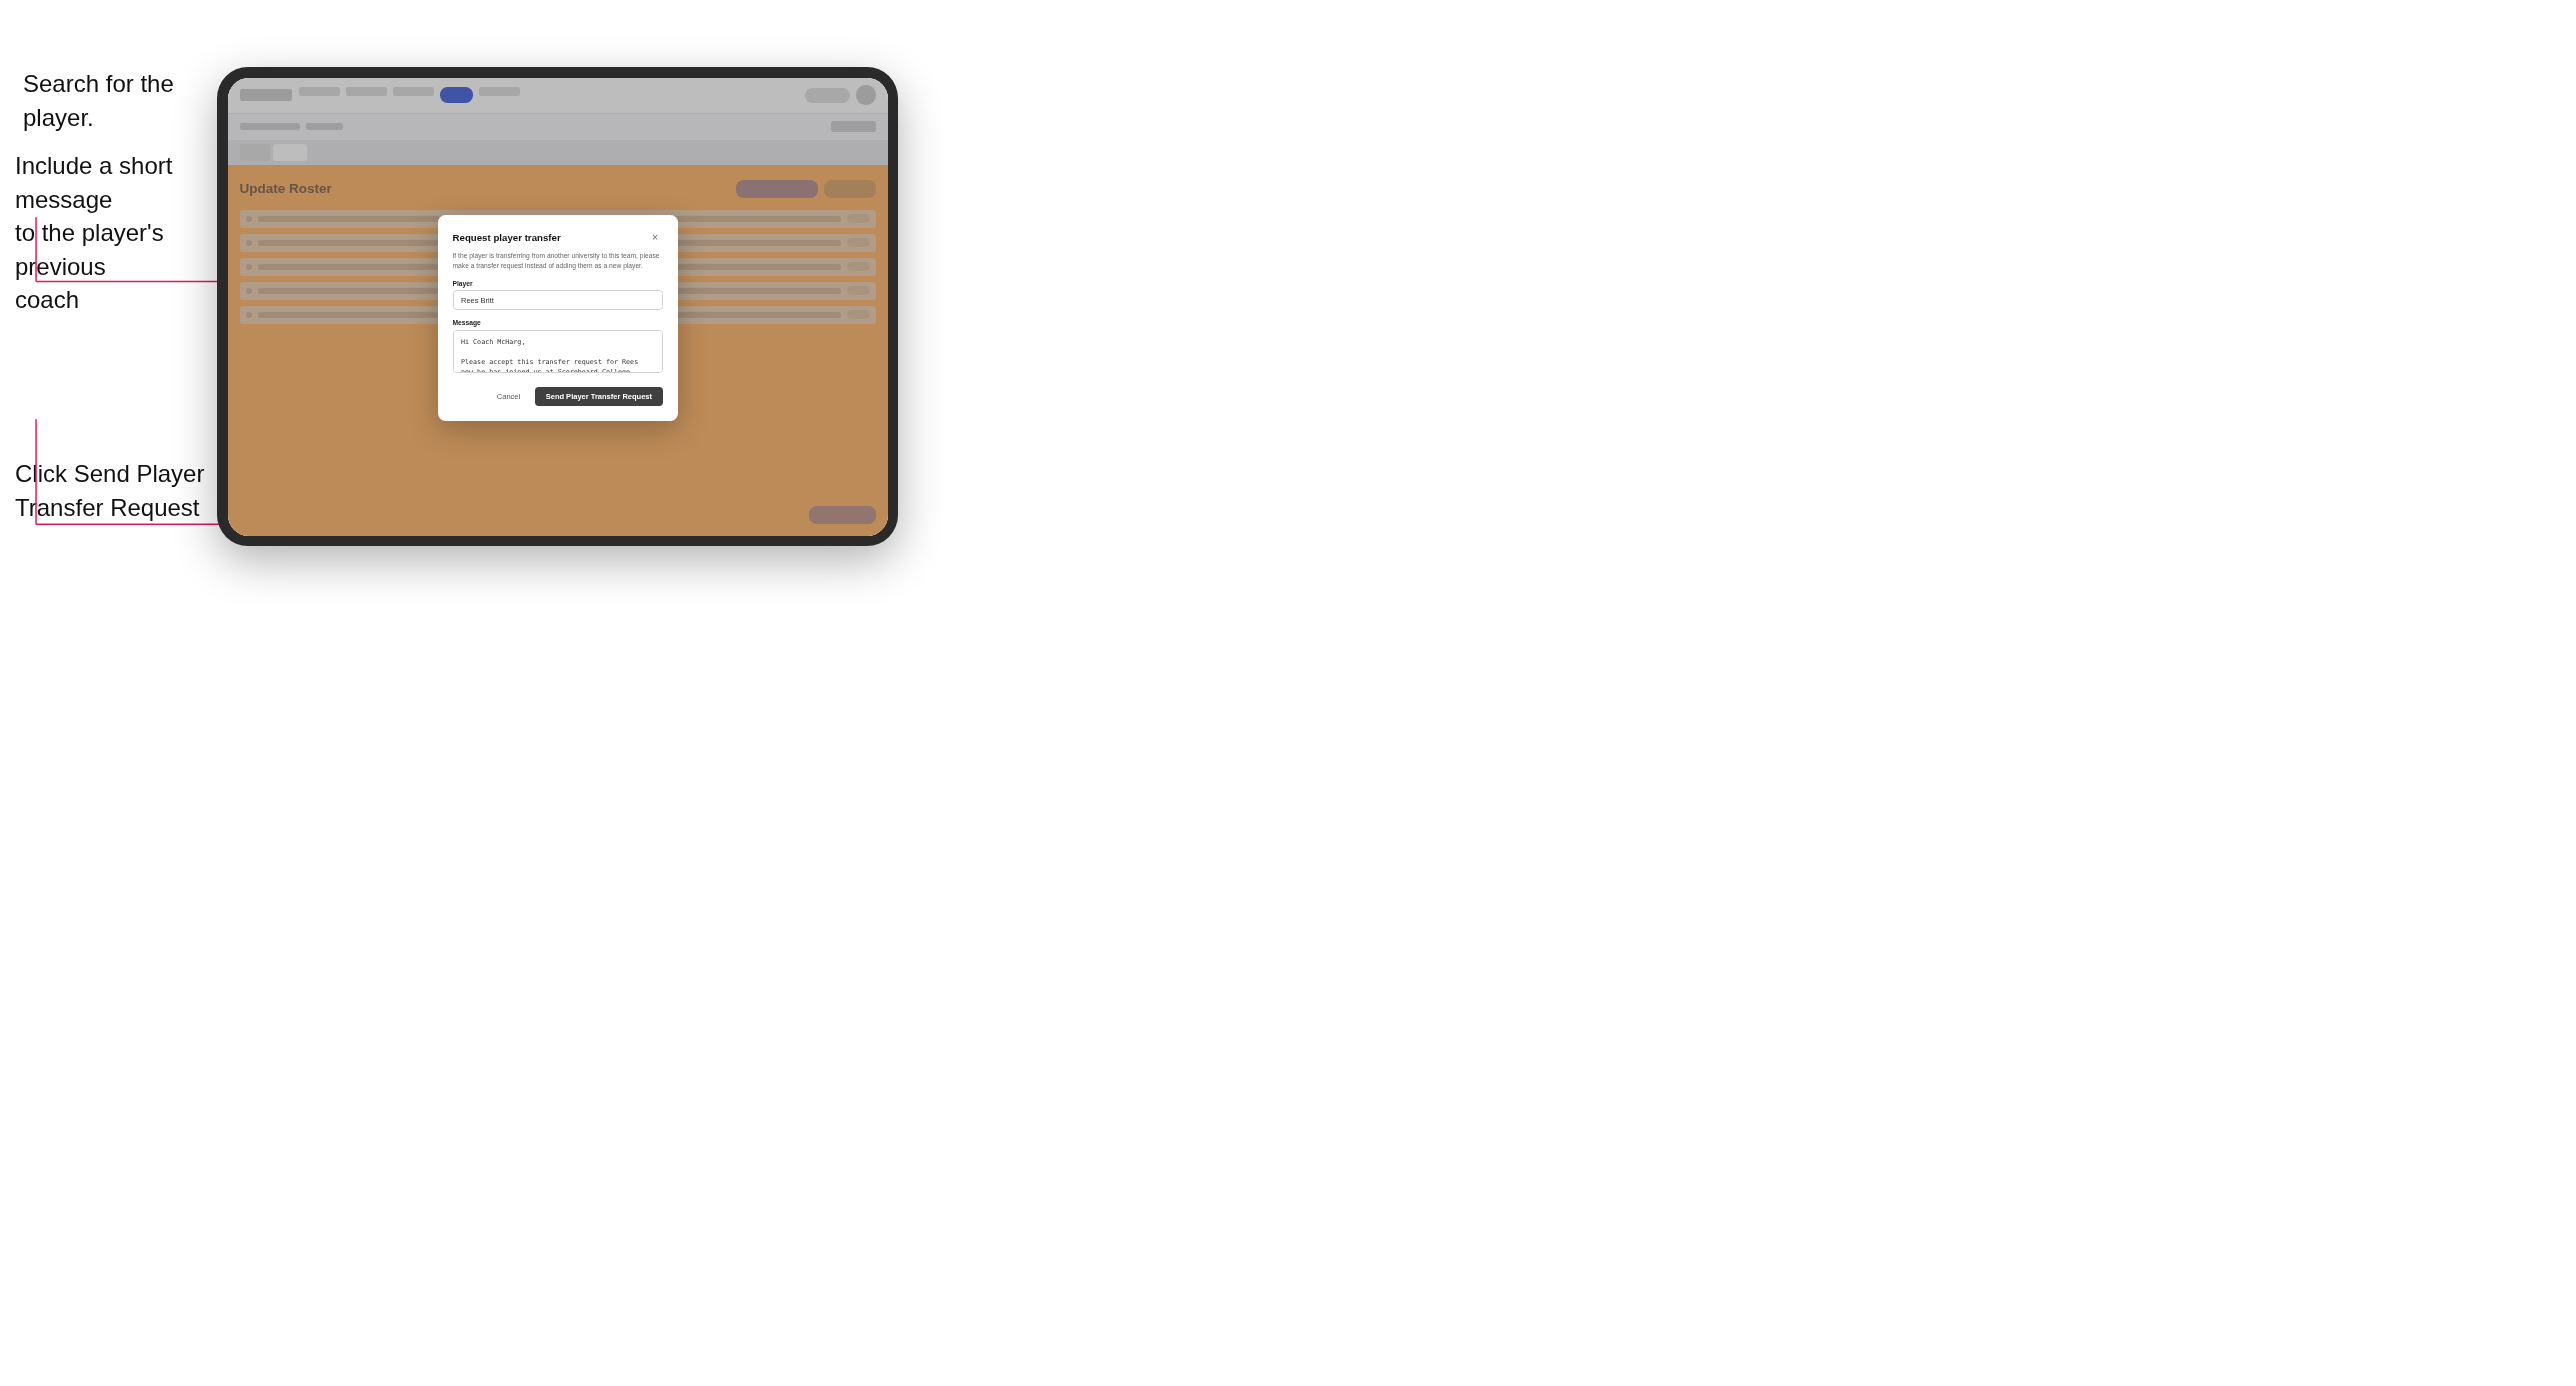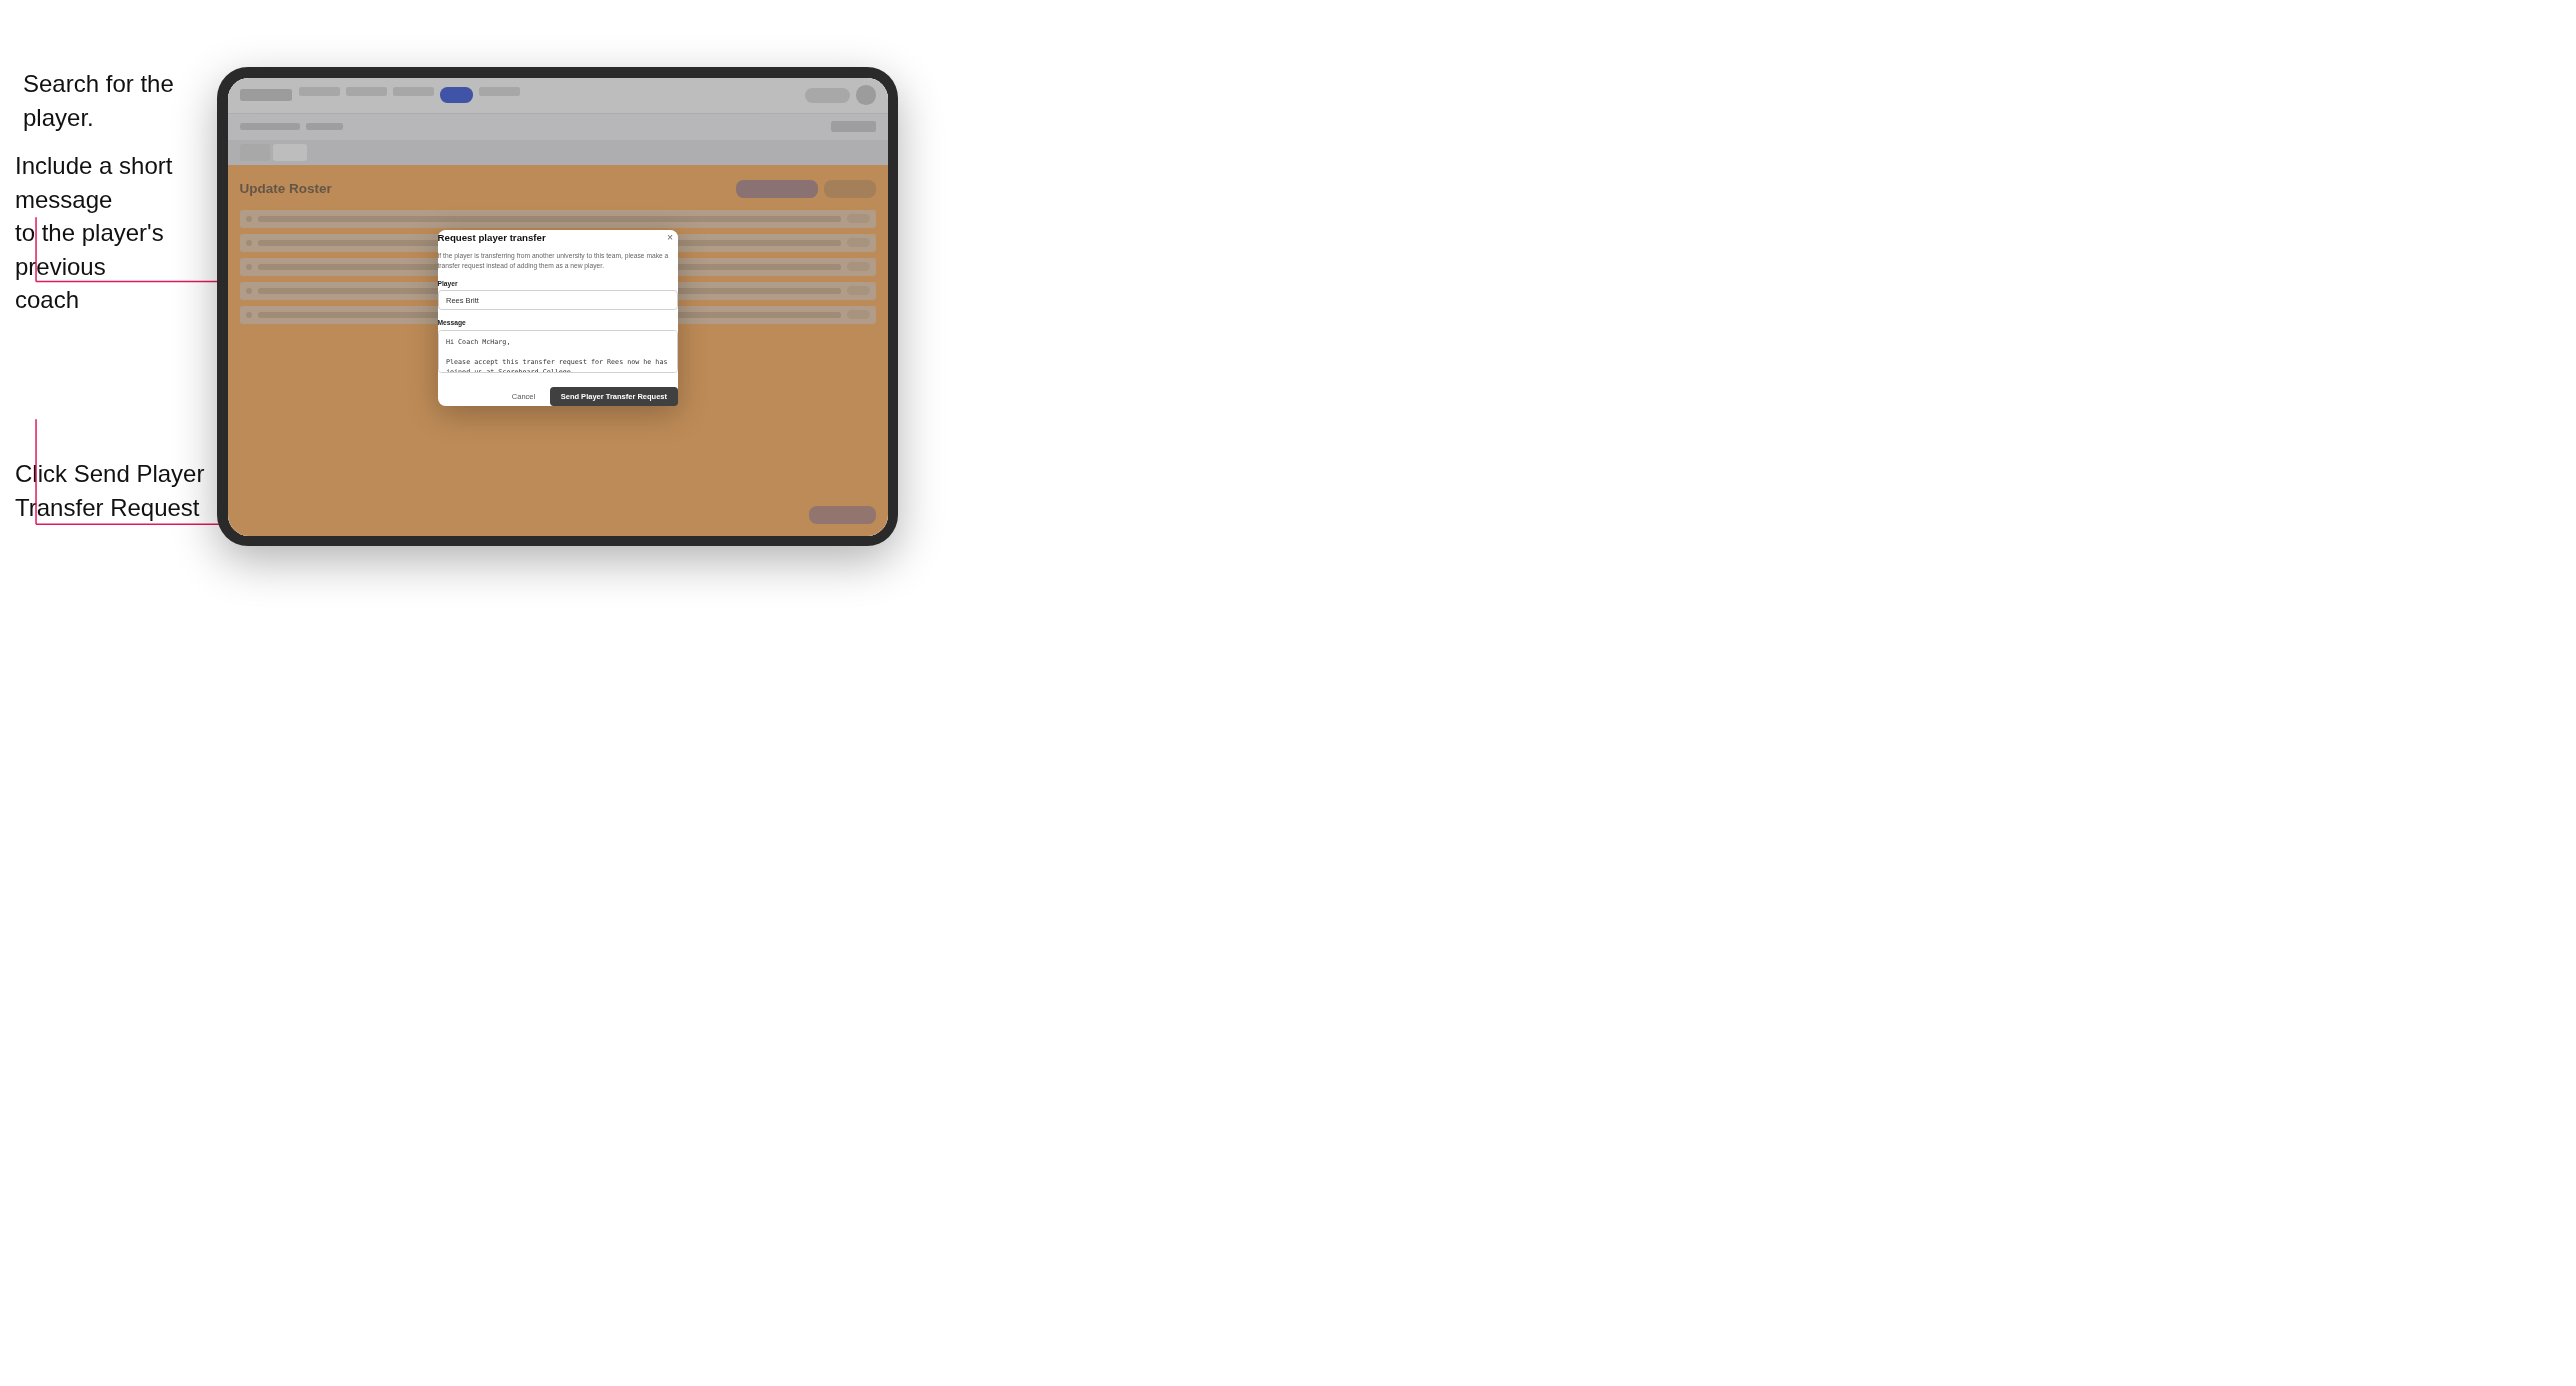--- a/index.html
+++ b/index.html
@@ -308,20 +308,21 @@
       align-items: center;
       justify-content: center;
       padding-top: 22.5px;
     }
 
     
     .modal {
       background: #fff;
       border-radius: 7.5px;
       width: 240px;
+      padding: 15px;
       box-shadow: 0 7.5px 30px rgba(0,0,0,0.25);
       position: relative;
     }
 
     .modal-header {
       display: flex;
       align-items: center;
       justify-content: space-between;
       margin-bottom: 6px;
     }

